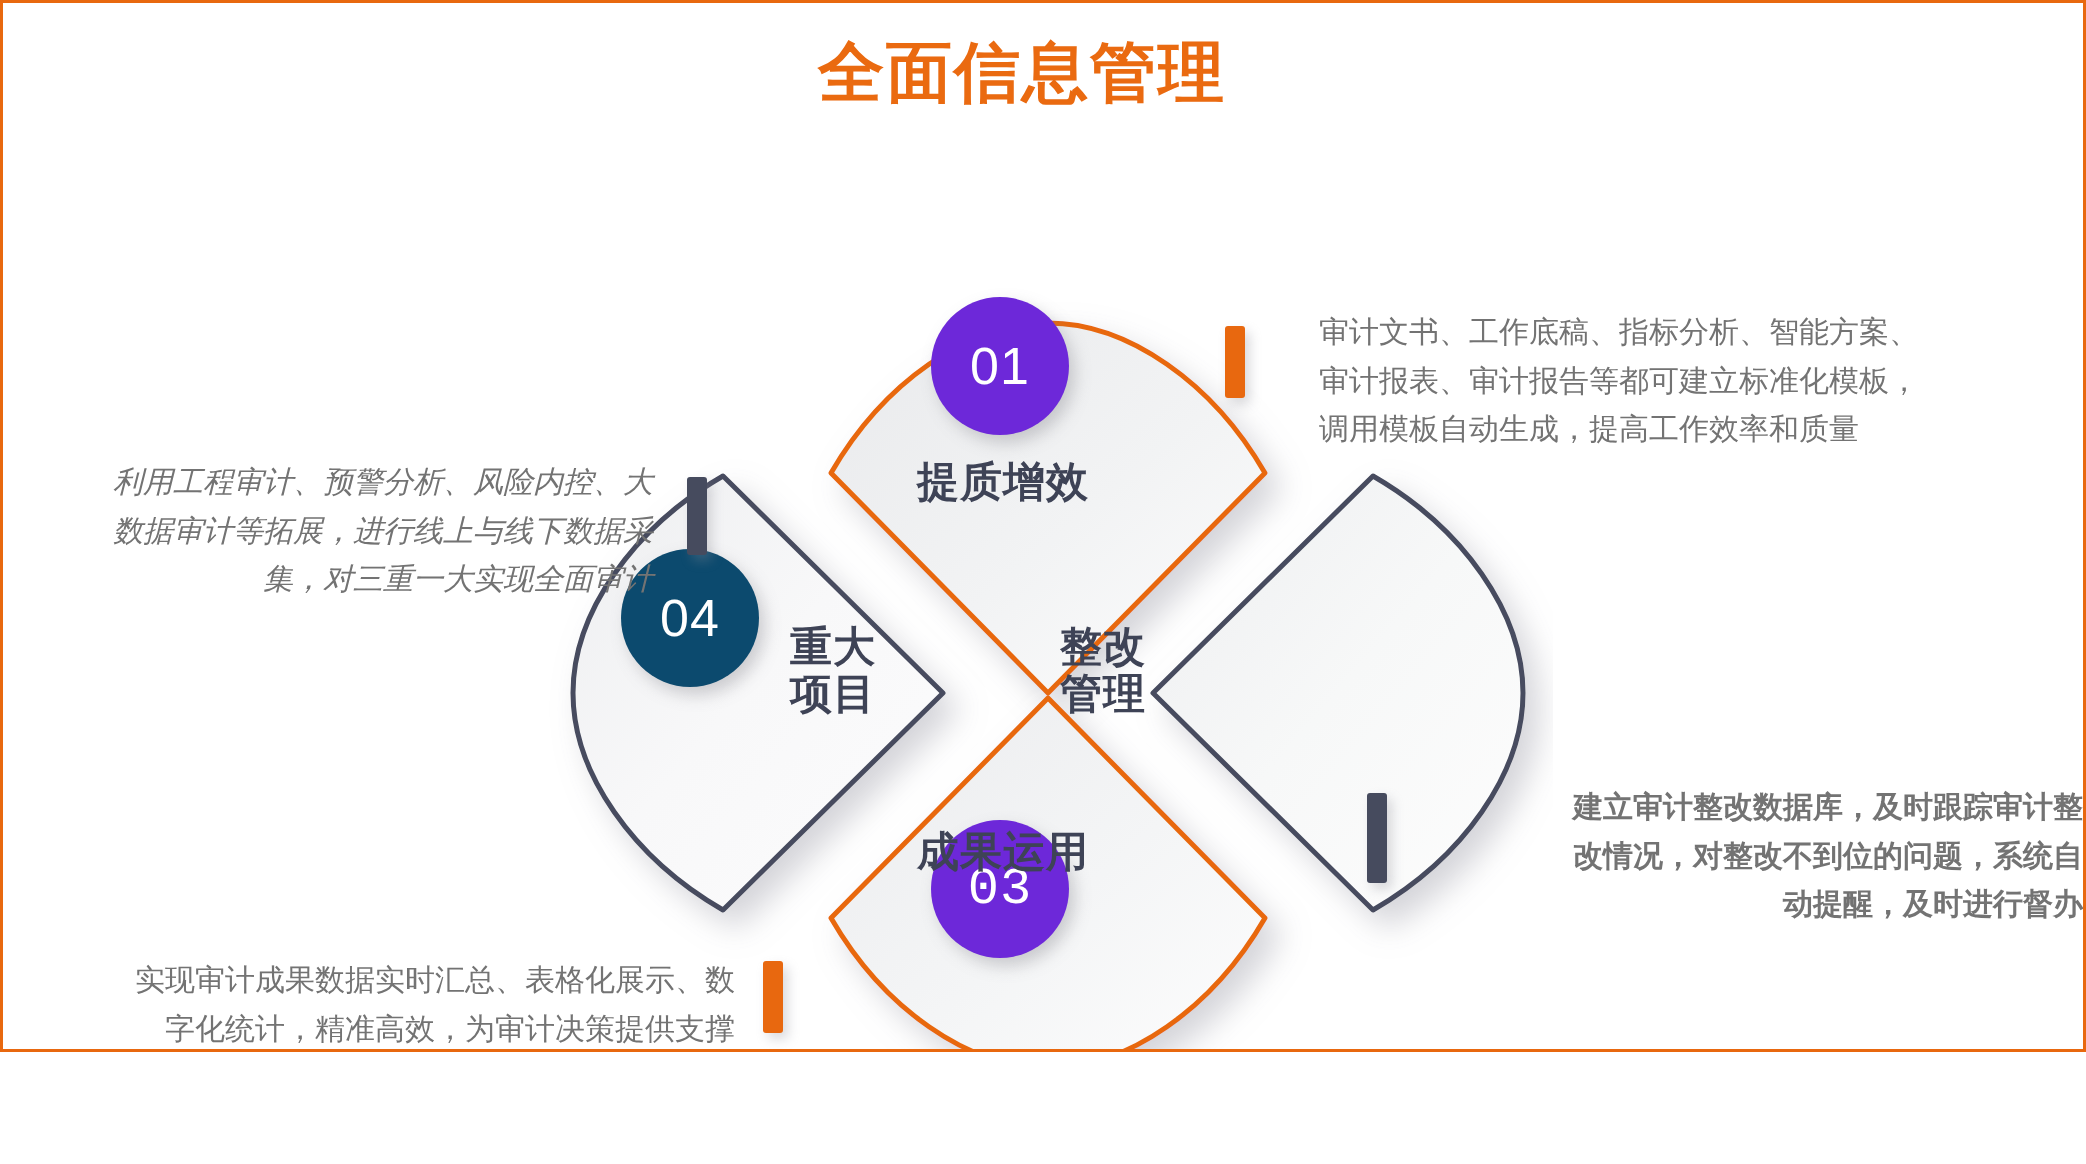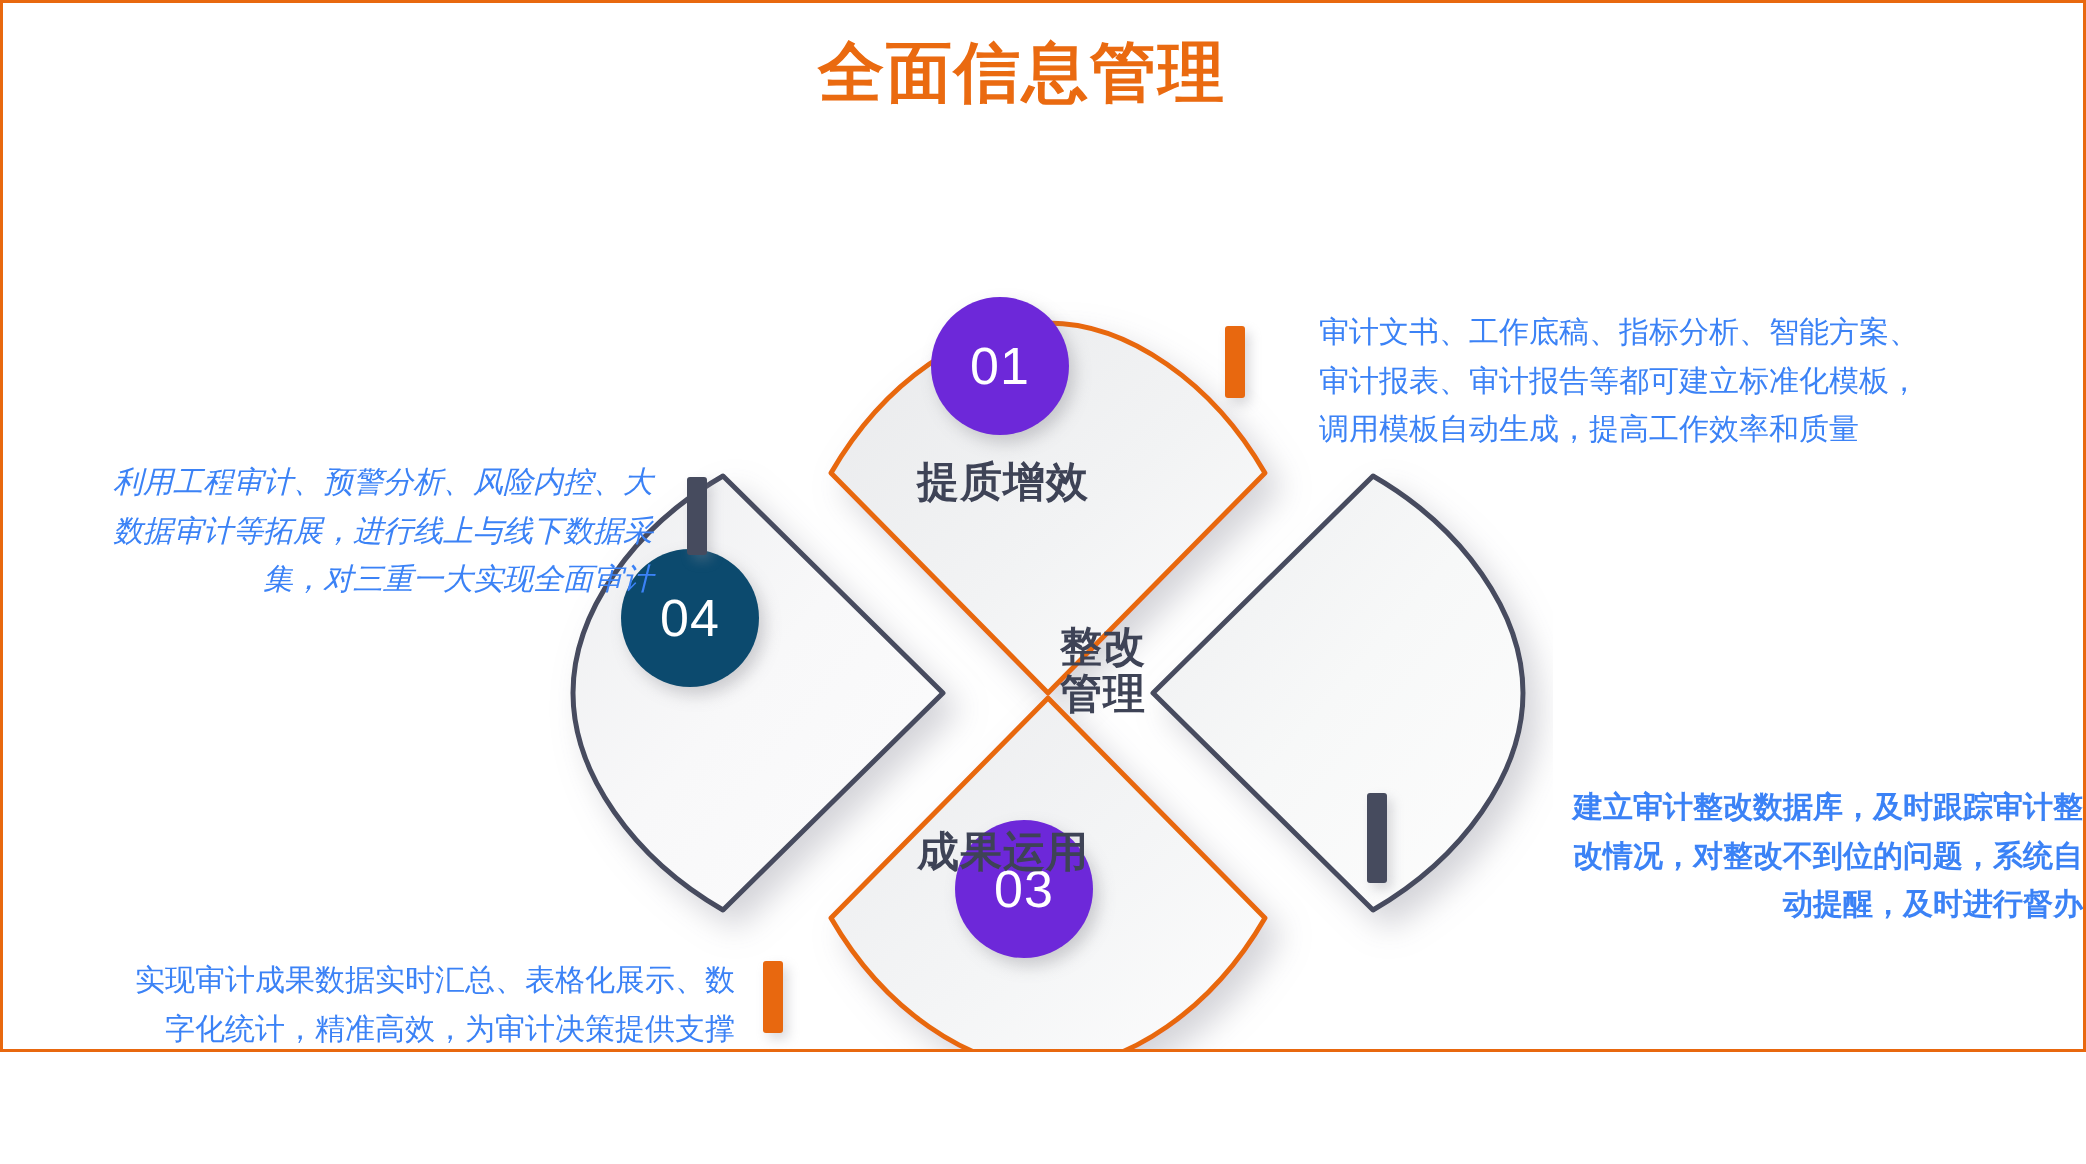--- a/index.html
+++ b/index.html
@@ -49,21 +49,21 @@
     font-size: 52px;
     font-weight: 400;
     letter-spacing: 1px;
     box-shadow: 6px 8px 16px rgba(120,120,130,0.34);
   }
   .num-circle.orange { background: #6d28d9; }
   .num-circle.navy   { background: #0c4a6e; }
 
   #circle-01 { left: 928px; top: 294px; width: 138px; height: 138px; }
   #circle-02 { left: 1173px; top: 546px; width: 138px; height: 138px; }
-  #circle-03 { left: 952px; top: 817px; width: 138px; height: 138px; }
+  #circle-03 { left: 928px; top: 817px; width: 138px; height: 138px; font-family: Liberation Mono, monospace; }
   #circle-04 { left: 618px;  top: 546px; width: 138px; height: 138px; }
 
   
   .petal-label {
     position: absolute;
     color: #3E4356;
     font-weight: bold;
     font-size: 42px;
     line-height: 1.12;
     text-align: center;
@@ -73,21 +73,21 @@
   #label-01 { left: 820px;  top: 455px; width: 360px; }
   #label-02 { left: 1010px; top: 620px; width: 180px; }
   #label-03 { left: 820px;  top: 825px; width: 360px; }
   #label-04 { left: 740px;  top: 620px; width: 180px; }
 
   
   .desc {
     position: absolute;
     font-size: 30px;
     line-height: 1.62;
-    color: #3b82f6;
+    color: #737373;
     white-space: pre-line;
   }
   .bar {
     position: absolute;
     width: 20px;
     border-radius: 3px;
     box-shadow: 5px 6px 12px rgba(140,140,150,0.32);
   }
   .bar.orange { background: #E8680F; }
   .bar.navy   { background: #464B5E; }
@@ -184,20 +184,22 @@
     <span>03</span>
   </div>
   <div class="num-circle navy" id="circle-04">
     <span>04</span>
   </div>
 
   <div class="petal-label" id="label-01">提质增效</div>
   <div class="petal-label" id="label-02">整改
 管理</div>
   <div class="petal-label" id="label-03">成果运用</div>
+  <div class="petal-label" id="label-04">重大
+项目</div>
 
   <div class="bar orange" id="bar-01"></div>
   <div class="desc" id="desc-01">审计文书、工作底稿、指标分析、智能方案、
 审计报表、审计报告等都可建立标准化模板，
 调用模板自动生成，提高工作效率和质量</div>
 
   <div class="bar navy" id="bar-02"></div>
   <div class="desc" id="desc-02">建立审计整改数据库，及时跟踪审计整
 改情况，对整改不到位的问题，系统自
 动提醒，及时进行督办</div>

